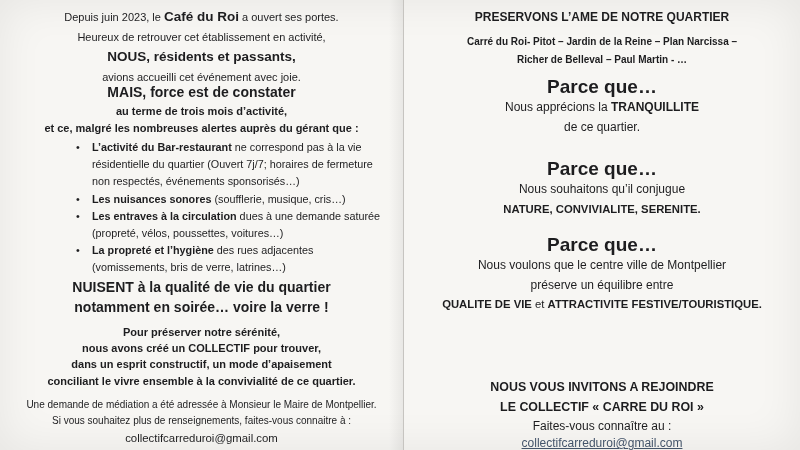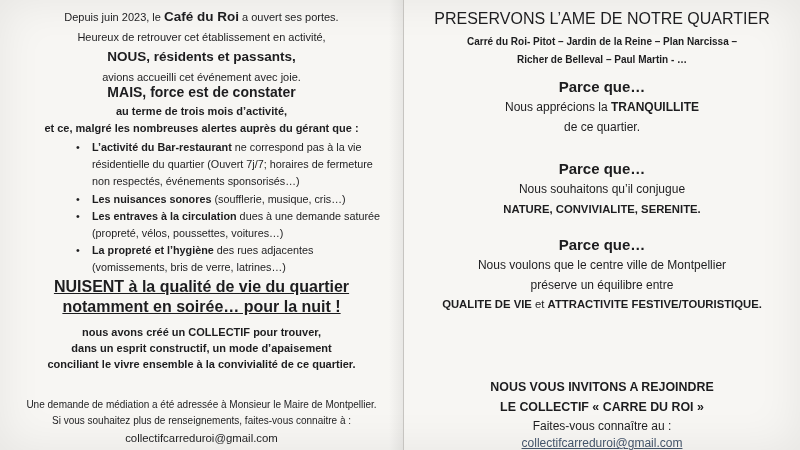--- a/index.html
+++ b/index.html
@@ -18,32 +18,32 @@
   .b  { font-weight:bold; }
   .lg { font-size:13.5px; }
 
   
   .intro    { top:7px;  font-size:11px;   line-height:19.5px; }
   .constat  { top:82px; font-size:11px;   line-height:16.5px; }
   .constat .ln.big { font-size:14px; line-height:21px; }
   .bullets  { top:139px; text-align:left; font-size:10.8px; line-height:17.2px; }
   .bullets .ln { padding-left:92px; position:relative; }
   .bullets .mk { position:absolute; left:76px; }
-  .nuisent  { top:277px; font-size:16px; line-height:20px;text-decoration:underline; }
+  .nuisent  { top:277px; font-size:14px; line-height:20px; }
   .serenite { top:324px; font-size:11px;   line-height:16.2px; }
   .footnote { top:397px; }
   .footnote .sm { font-size:10px; line-height:16px; }
   .footnote .bd { font-size:10px; font-weight:normal; line-height:16.5px; }
   .footnote .em { font-size:11.4px; line-height:17px; }
 
   
-  .rtitle   { top:10px; font-size:16px; font-weight:normal; }
+  .rtitle   { top:10px; font-size:12px; font-weight:bold; }
   .subtitle { top:33px; font-size:10px; line-height:17.5px; }
   .reason   { font-size:12px; line-height:19.5px; }
-  .reason .pqh { font-size:15px; font-weight:bold; line-height:23px; }
+  .reason .pqh { font-size:19px; font-weight:bold; line-height:23px; }
   .r1 { top:75px; } .r2 { top:157px; } .r3 { top:233px; }
   .reason .ln.caps { font-size:11.3px; }
   .invite { top:378px; font-size:12.4px; line-height:19.5px; }
   .invite .cta  { font-size:12px; line-height:18px; }
   .invite .email{ font-size:12px; line-height:17px; color:#44546a;
                   text-decoration:underline; cursor:pointer; }
 </style>
 </head>
 <body>
 
@@ -66,23 +66,24 @@
         <div class="ln"><span>résidentielle du quartier (Ouvert 7j/7; horaires de fermeture</span></div>
         <div class="ln"><span>non respectés, événements sponsorisés…)</span></div>
         <div class="ln"><span class="mk">•</span><span class="b">Les nuisances sonores</span><span> (soufflerie, musique, cris…)</span></div>
         <div class="ln"><span class="mk">•</span><span class="b">Les entraves à la circulation</span><span> dues à une demande saturée</span></div>
         <div class="ln"><span>(propreté, vélos, poussettes, voitures…)</span></div>
         <div class="ln"><span class="mk">•</span><span class="b">La propreté et l’hygiène</span><span> des rues adjacentes</span></div>
         <div class="ln"><span>(vomissements, bris de verre, latrines…)</span></div>
       </section>
     <section class="sec nuisent">
         <div class="ln"><span class="b">NUISENT à la qualité de vie du quartier</span></div>
-        <div class="ln"><span class="b">notamment en soirée… pour la nuit !</span></div>
+        <div class="ln"><span class="b">notamment en soirée… voire la verre !</span></div>
       </section>
     <section class="sec serenite">
+        <div class="ln"><span class="b">Pour préserver notre sérénité,</span></div>
         <div class="ln"><span class="b">nous avons créé un COLLECTIF pour trouver,</span></div>
         <div class="ln"><span class="b">dans un esprit constructif, un mode d’apaisement</span></div>
         <div class="ln"><span class="b">conciliant le vivre ensemble à la convivialité de ce quartier.</span></div>
       </section>
     <section class="sec footnote">
       <div class="ln sm">Une demande de médiation a été adressée à Monsieur le Maire de Montpellier.</div>
       <div class="ln bd">Si vous souhaitez plus de renseignements, faites-vous connaitre à :</div>
       <div class="ln em">collectifcarreduroi@gmail.com</div>
     </section>
   </div>

